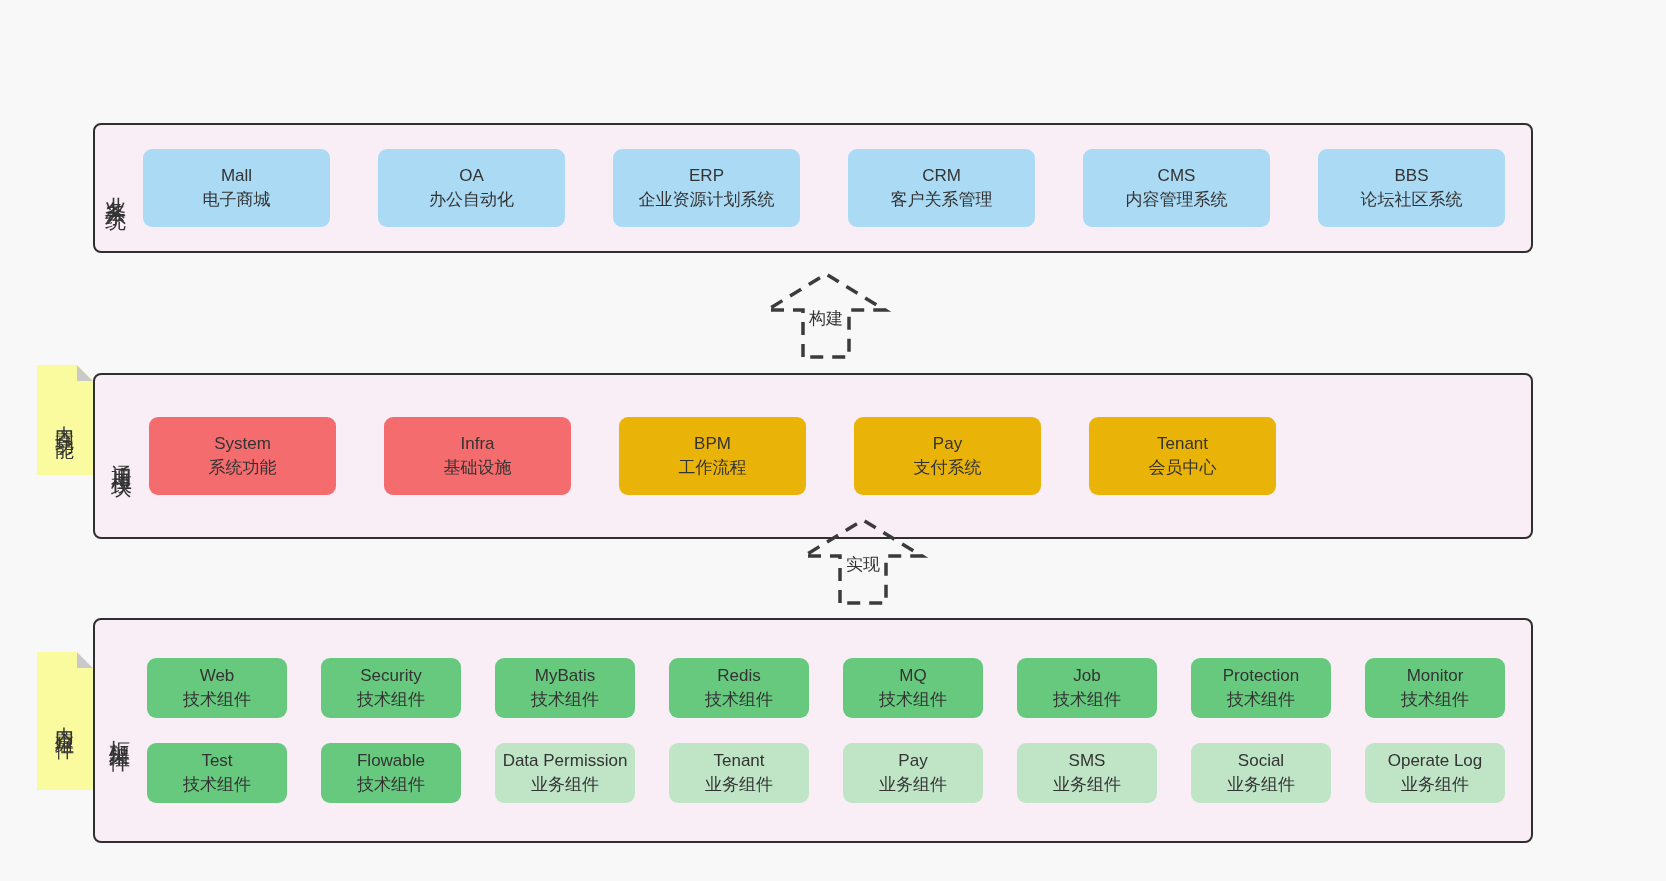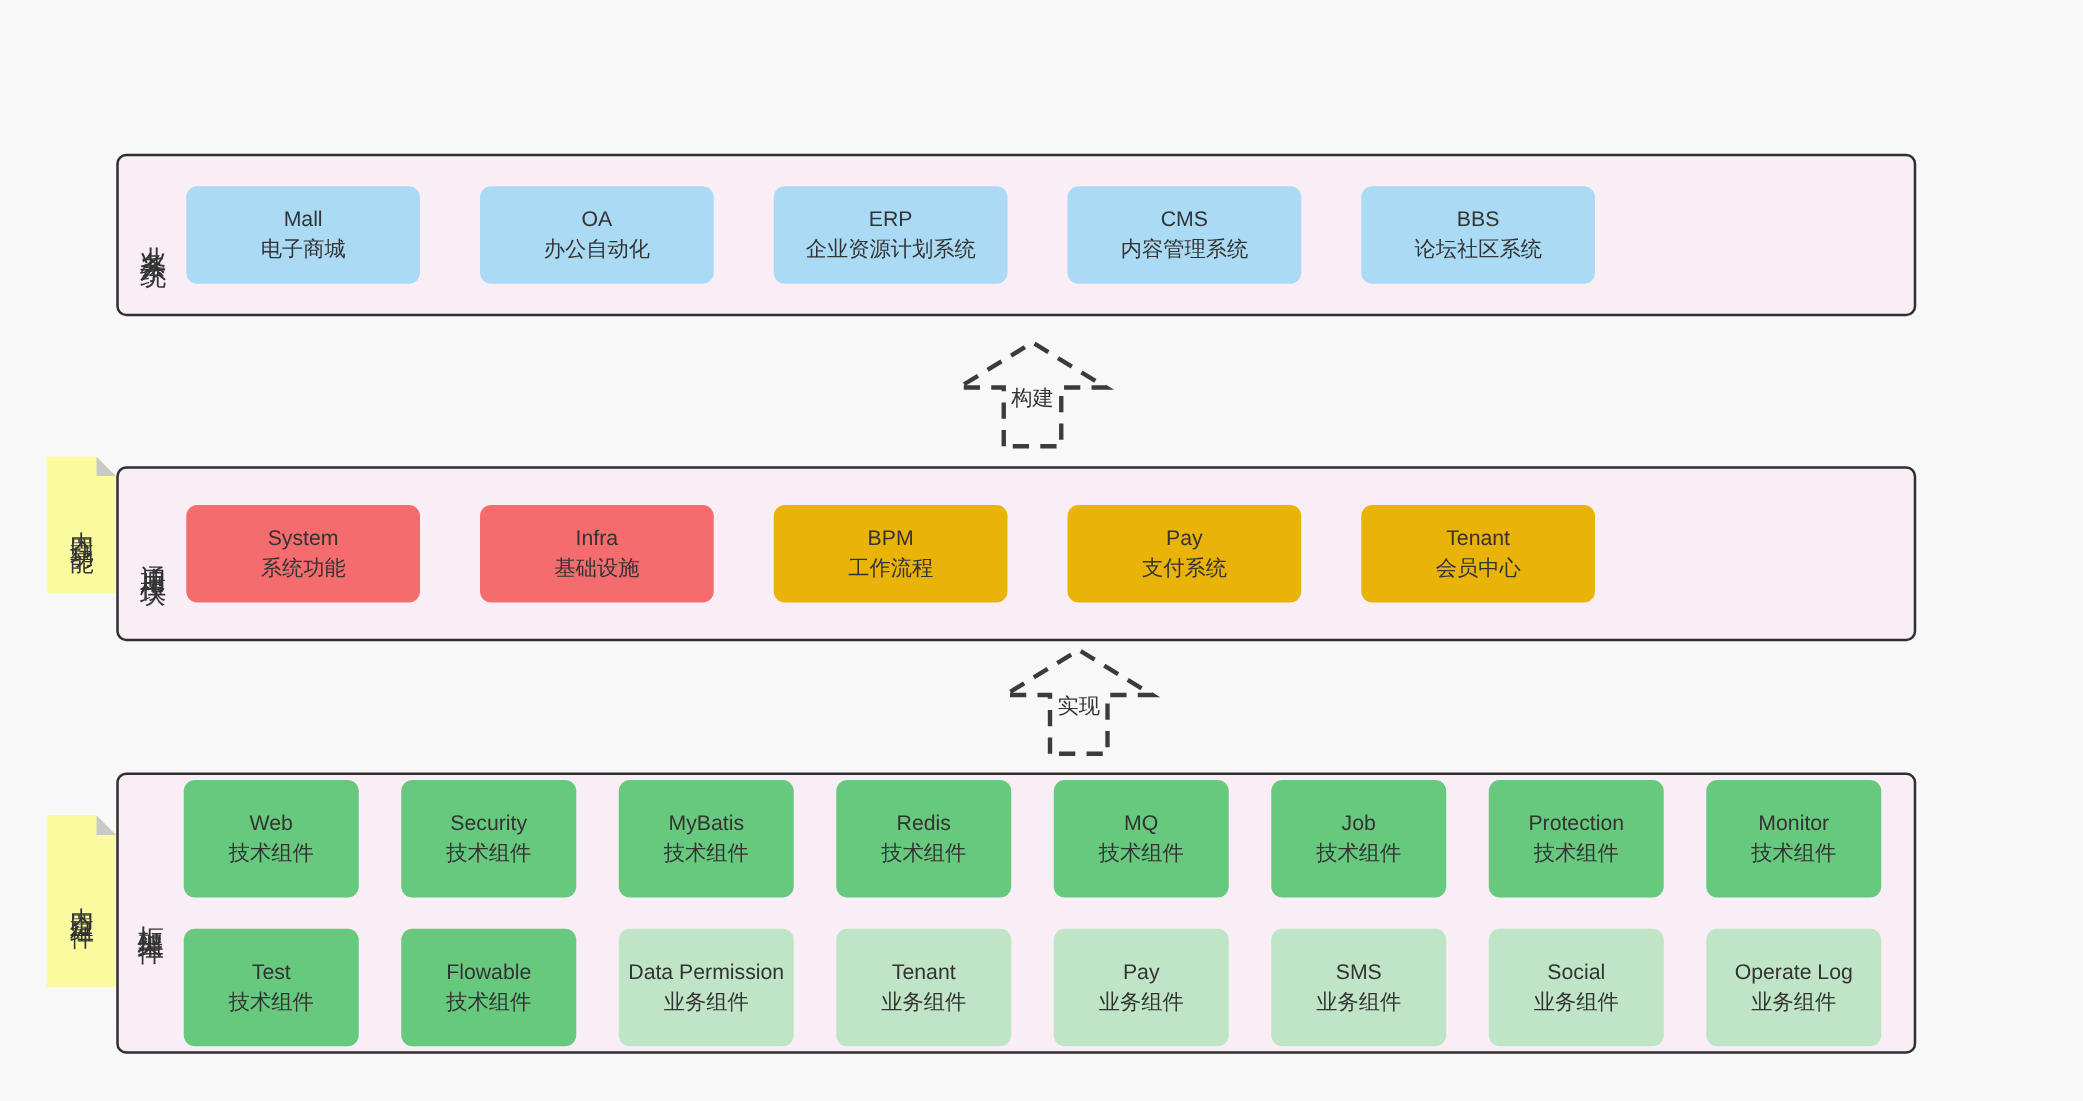--- a/index.html
+++ b/index.html
@@ -9,21 +9,21 @@
     background:#f8f8f8; color:#333;
     font-family:"Liberation Sans","DejaVu Sans",sans-serif;
   }
   .band {
     position:absolute; left:93px; width:1440px;
     background:#f9edf6; border:2px solid #2f2f2f; border-radius:8px;
     display:flex;
     justify-content:flex-end;
   }
   .band1 { top:123px; height:130px; }
-  .band2 { top:373px; height:140px; }
+  .band2 { top:373px; height:166px; }
   .band3 { top:618px; height:225px; }
   .band-label {
     width:54px; flex:0 0 54px;
     display:flex; align-items:center; justify-content:center;
   }
   .vtext {
     writing-mode:vertical-lr; text-orientation:upright;
     font-size:21px; letter-spacing:4px; color:#333; line-height:1;
   }
   .boxes-row {
@@ -32,21 +32,21 @@
   .boxes-grid {
     flex:1; display:grid; grid-template-columns:repeat(8,140px);
     gap:25px 34px; align-content:center; padding-right:26px;
   }
   .box {
     border-radius:9px; display:flex; flex-direction:column;
     align-items:center; justify-content:center; text-align:center;
     font-size:17px; line-height:1.42;
   }
   .boxes-row .box { flex:0 0 187px; width:187px; height:78px; }
-  .boxes-grid .box { width:140px; height:94px; padding:2px 4px; }
+  .boxes-grid .box { width:140px; height:60px; padding:2px 4px; }
   .c-blue  { background:#aadaf4; }
   .c-red   { background:#f56c6f; }
   .c-pink  { background:#eab308; }
   .c-green { background:#67c97e; }
   .c-lgreen{ background:#bfe5c6; }
   .note {
     position:absolute; left:37px; width:56px; background:#fafa9e;
     clip-path:polygon(0 0, calc(100% - 16px) 0, 100% 16px, 100% 100%, 0 100%);
     display:flex; align-items:center; justify-content:center;
   }
@@ -80,20 +80,24 @@
     </div>
     <div class="box c-blue">
       <div>OA</div>
       <div>办公自动化</div>
     </div>
     <div class="box c-blue">
       <div>ERP</div>
       <div>企业资源计划系统</div>
     </div>
     <div class="box c-blue">
+      <div>CRM</div>
+      <div>客户关系管理</div>
+    </div>
+    <div class="box c-blue">
       <div>CMS</div>
       <div>内容管理系统</div>
     </div>
     <div class="box c-blue">
       <div>BBS</div>
       <div>论坛社区系统</div>
     </div>
   </div>
 </div>
 

